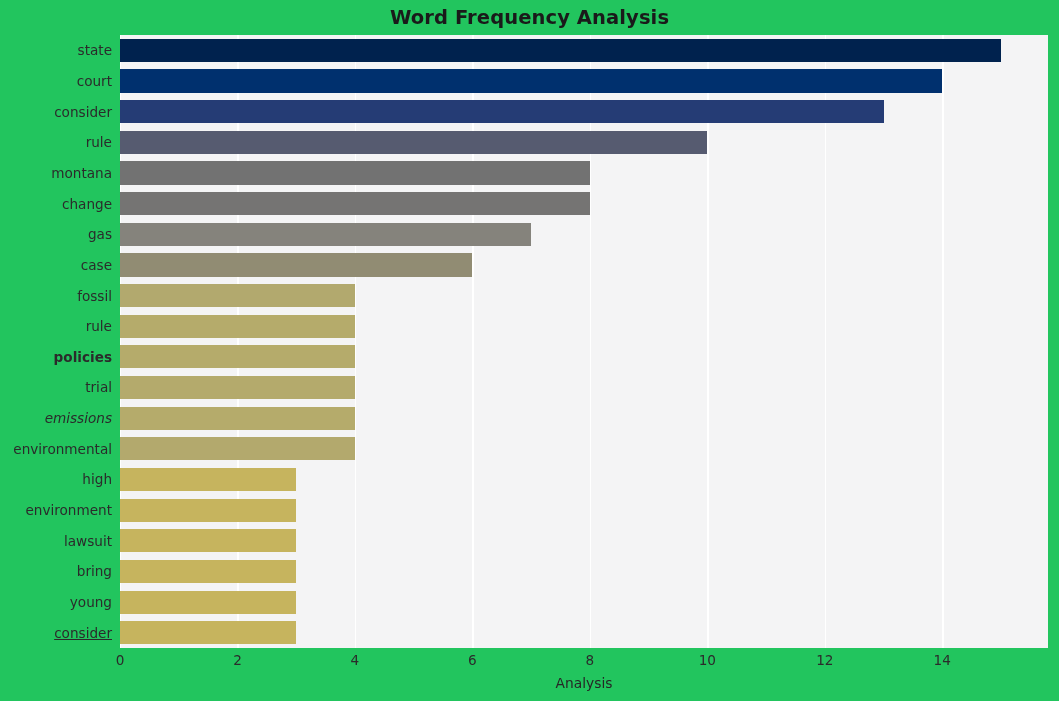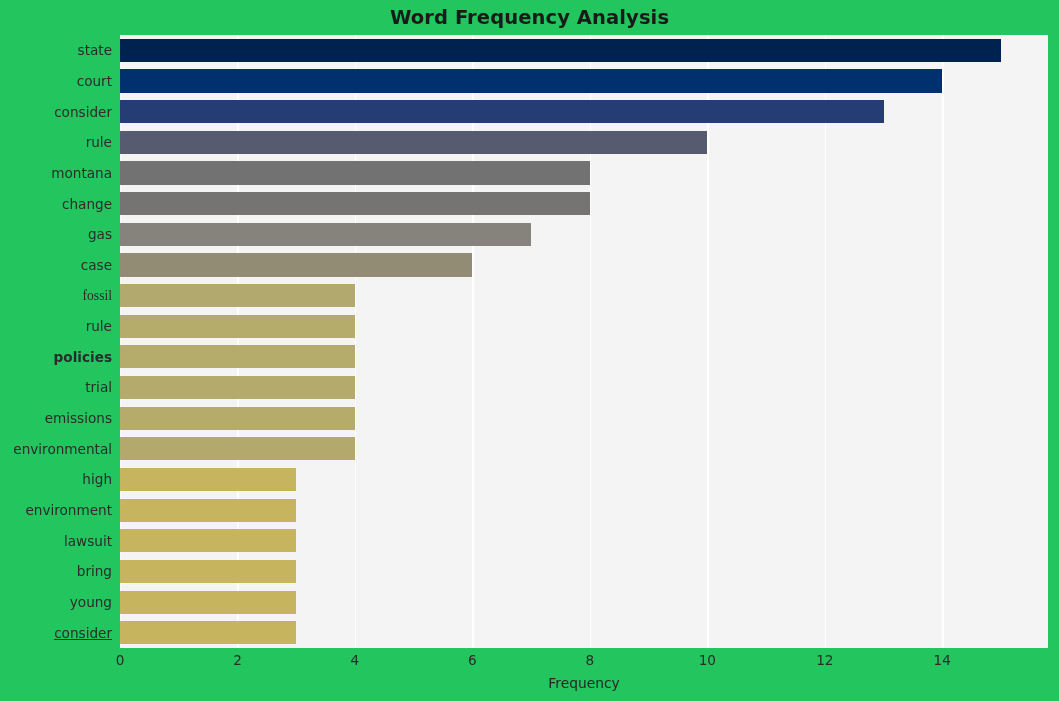--- a/index.html
+++ b/index.html
@@ -187,40 +187,40 @@
 
   <div id="ylabels">
       <div class="ytick" style="top: 8.325px;">state</div>
       <div class="ytick" style="top: 39px;">court</div>
       <div class="ytick" style="top: 69.625px;">consider</div>
       <div class="ytick" style="top: 100.275px;">rule</div>
       <div class="ytick" style="top: 130.925px;">montana</div>
       <div class="ytick" style="top: 161.575px;">change</div>
       <div class="ytick" style="top: 192.225px;">gas</div>
       <div class="ytick" style="top: 222.875px;">case</div>
-      <div class="ytick" style="top: 253.525px; font-family: Liberation Serif, serif;">fossil</div>
+      <div class="ytick" style="top: 253.525px;">fossil</div>
       <div class="ytick" style="top: 284.175px;">rule</div>
       <div class="ytick" style="top: 314.825px; font-weight: bold;">policies</div>
       <div class="ytick" style="top: 345.475px;">trial</div>
-      <div class="ytick" style="top: 376.125px;">emissions</div>
+      <div class="ytick" style="top: 376.125px; font-style: italic;">emissions</div>
       <div class="ytick" style="top: 406.775px;">environmental</div>
       <div class="ytick" style="top: 437.425px;">high</div>
       <div class="ytick" style="top: 468.075px;">environment</div>
       <div class="ytick" style="top: 498.725px;">lawsuit</div>
       <div class="ytick" style="top: 529.375px;">bring</div>
       <div class="ytick" style="top: 560.025px;">young</div>
       <div class="ytick" style="top: 590.675px; text-decoration: underline;">consider</div>
     </div>
 
   <div id="xticks">
       <div class="xtick" style="left: 120px;">0</div>
       <div class="xtick" style="left: 237.468px;">2</div>
       <div class="xtick" style="left: 354.937px;">4</div>
       <div class="xtick" style="left: 472.405px;">6</div>
       <div class="xtick" style="left: 589.873px;">8</div>
       <div class="xtick" style="left: 707.342px;">10</div>
       <div class="xtick" style="left: 824.81px;">12</div>
       <div class="xtick" style="left: 942.278px;">14</div>
     </div>
 
-  <div id="xaxis-label">Frequency</div>
+  <div id="xaxis-label">Analysis</div>
 
 </div>
 
 </body></html>

